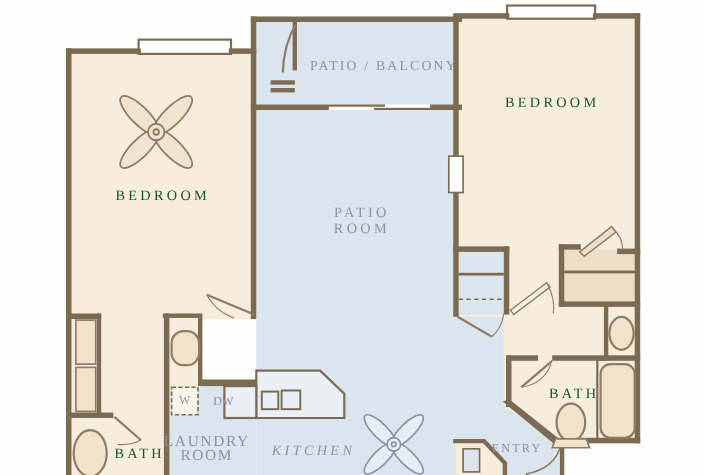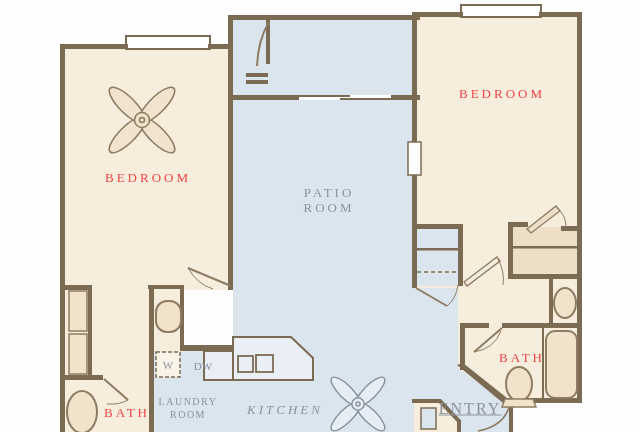--- a/index.html
+++ b/index.html
@@ -1,23 +1,23 @@
 <!DOCTYPE html>
 <html><head>
 <meta charset="utf-8">
 <style>
   html,body{margin:0;padding:0;background:#fff;}
   #plan{position:relative;width:640px;height:432px;background:#fefefe;overflow:hidden;
         font-family:"Liberation Serif","DejaVu Serif",serif;}
   #plan svg{position:absolute;left:0;top:0;}
   .lbl{position:absolute;transform:translate(-50%,-50%);white-space:nowrap;text-align:center;
        font-size:13px;letter-spacing:3px;line-height:15px;}
-  .warm{color:#ef4444;}
+  .warm{color:#14532d;}
   .cool{color:#8d939d;}
-  .small{font-size:10px;letter-spacing:1.5px;line-height:13px;}
+  .small{font-size:14px;letter-spacing:1.5px;line-height:13px;}
   .patio{font-size:12.5px;letter-spacing:2px;}
   .appl{font-size:11px;letter-spacing:0;color:#8d939d;}
 </style>
 </head>
 <body>
 
 <div id="plan">
 <svg width="640" height="432" viewBox="0 0 640 432">
 
   <g>
@@ -158,23 +158,24 @@
 </svg>
 
   <div class="lbl warm" style="left:148px;top:177px;">
     <div>BEDROOM</div>
   </div>
   <div class="lbl cool" style="left:329px;top:200px;">
     <div>PATIO</div>
     <div>ROOM</div>
   </div>
   <div class="lbl warm" style="left:502px;top:93px;">BEDROOM</div>
+  <div class="lbl cool patio" style="left:349px;top:60px;">PATIO / BALCONY</div>
   <div class="lbl cool" style="left:285px;top:409px;font-style:italic;">KITCHEN</div>
   <div class="lbl cool small" style="left:188px;top:408px;">
     <div>LAUNDRY</div>
     <div>ROOM</div>
   </div>
   <div class="lbl warm" style="left:127px;top:412px;">BATH</div>
   <div class="lbl warm" style="left:522px;top:357px;">BATH</div>
-  <div class="lbl cool" style="left:470px;top:408px;font-size:16px;letter-spacing:2px;text-decoration:underline;">ENTRY</div>
+  <div class="lbl cool" style="left:470px;top:408px;font-size:11px;letter-spacing:2px;">ENTRY</div>
   <div class="lbl appl" style="left:168px;top:365px;">W</div>
   <div class="lbl appl" style="left:203px;top:366px;">DW</div>
 </div>
 
 </body></html>

